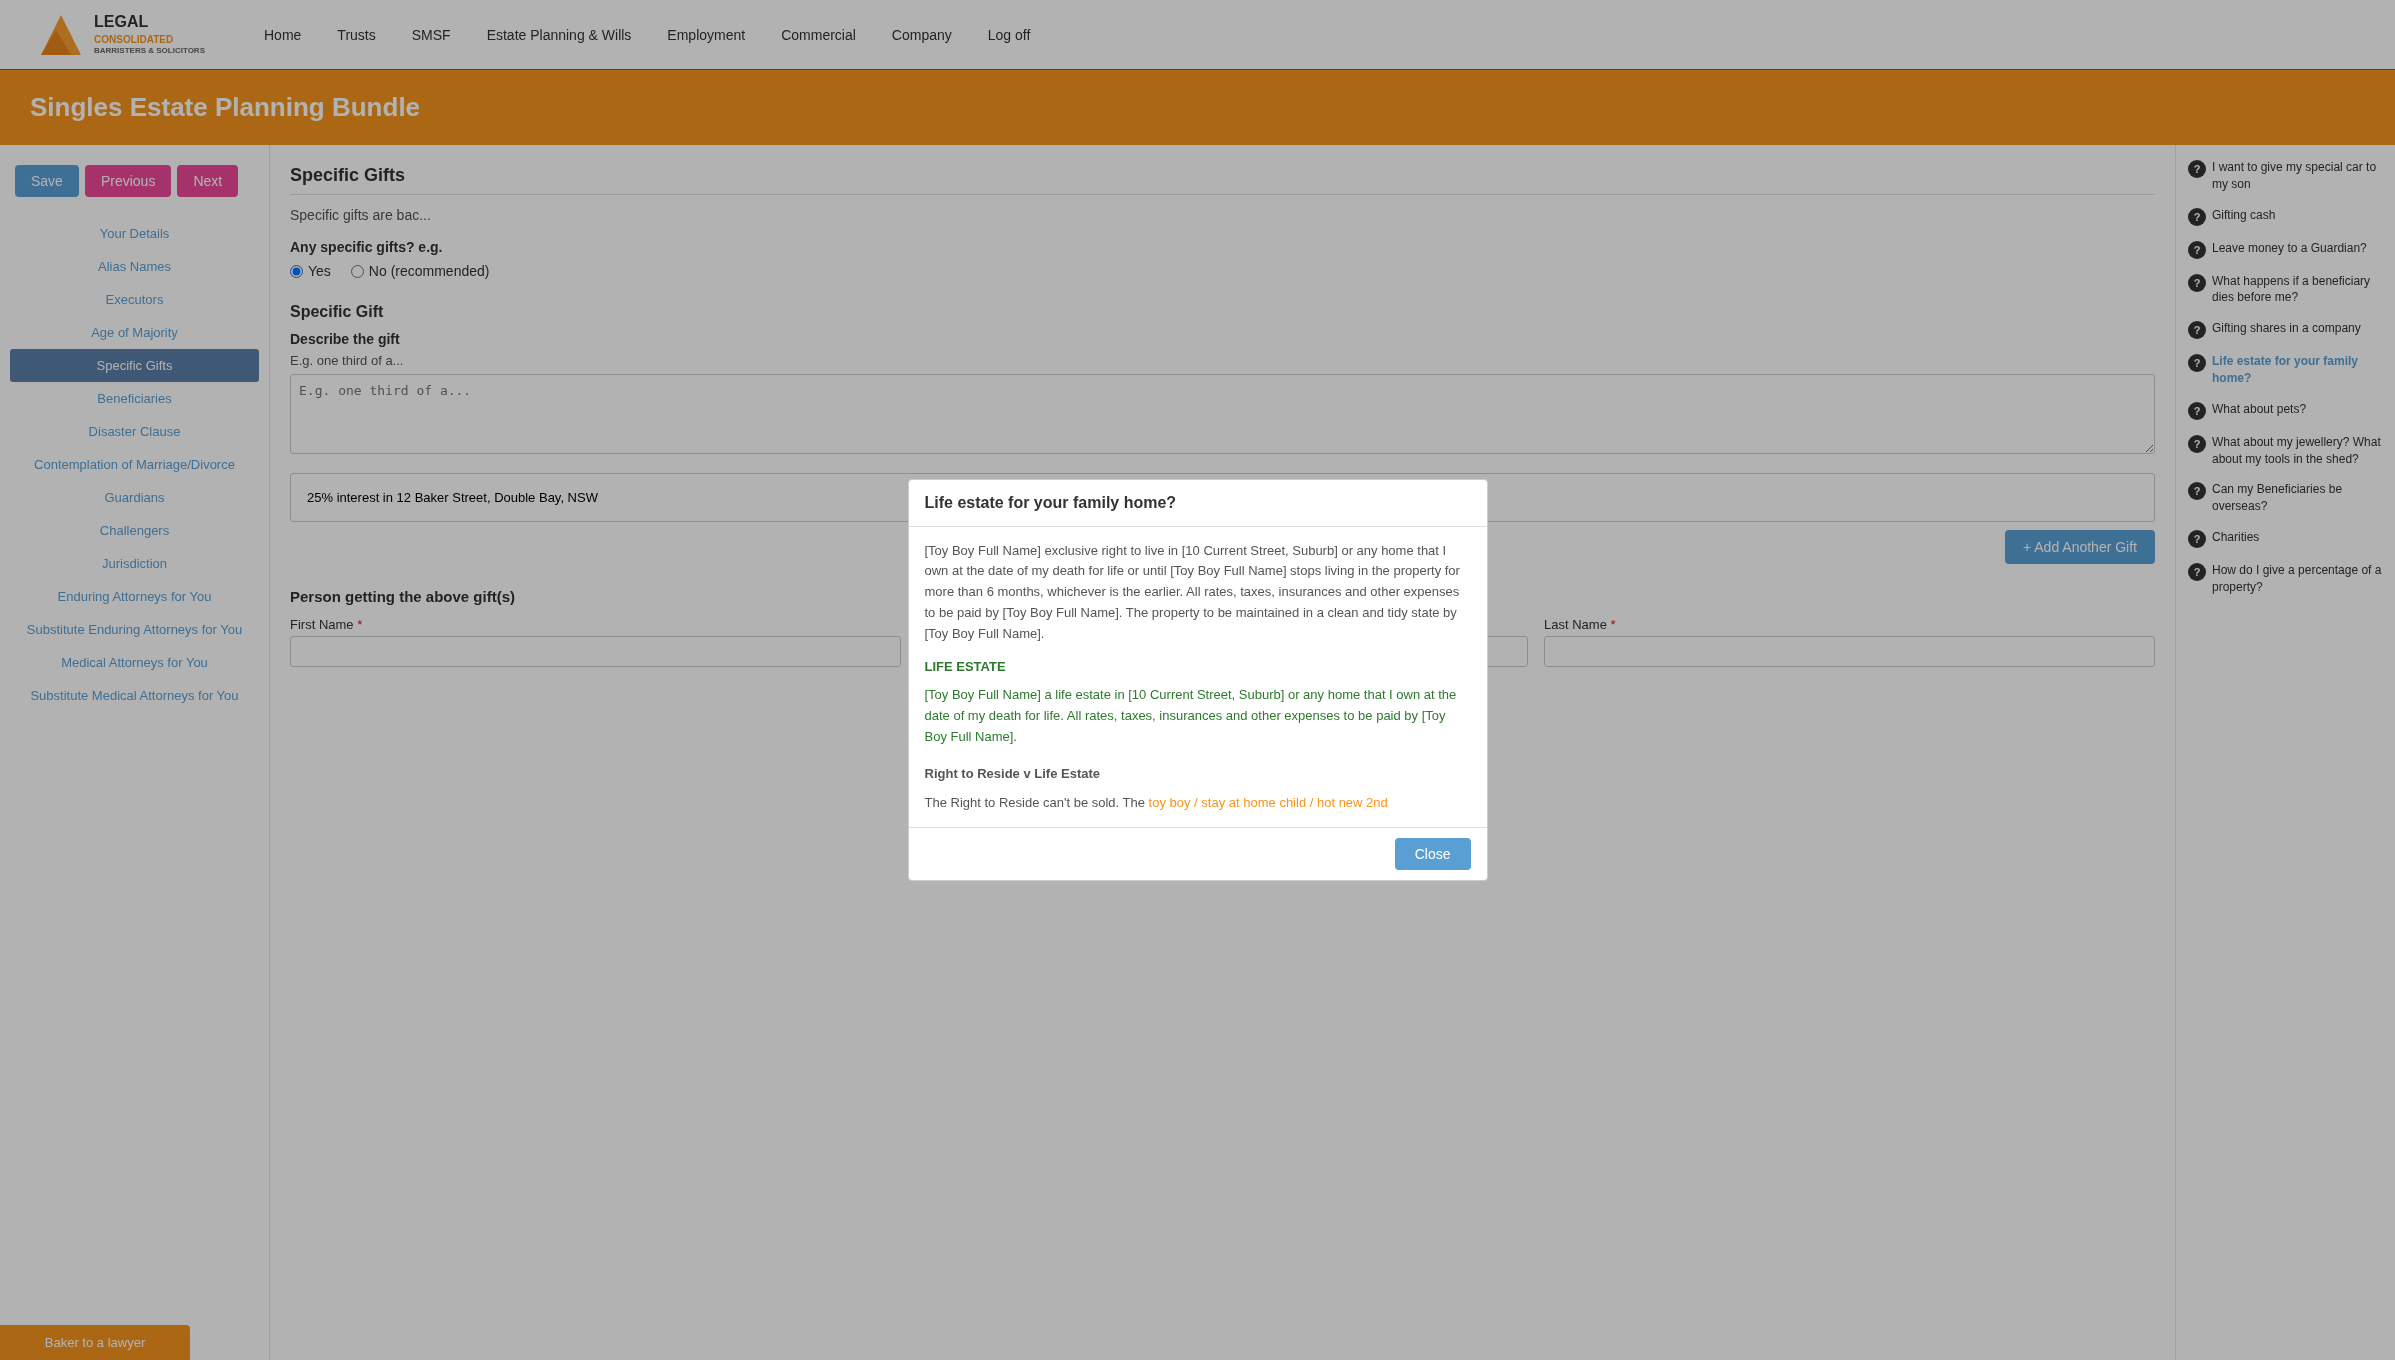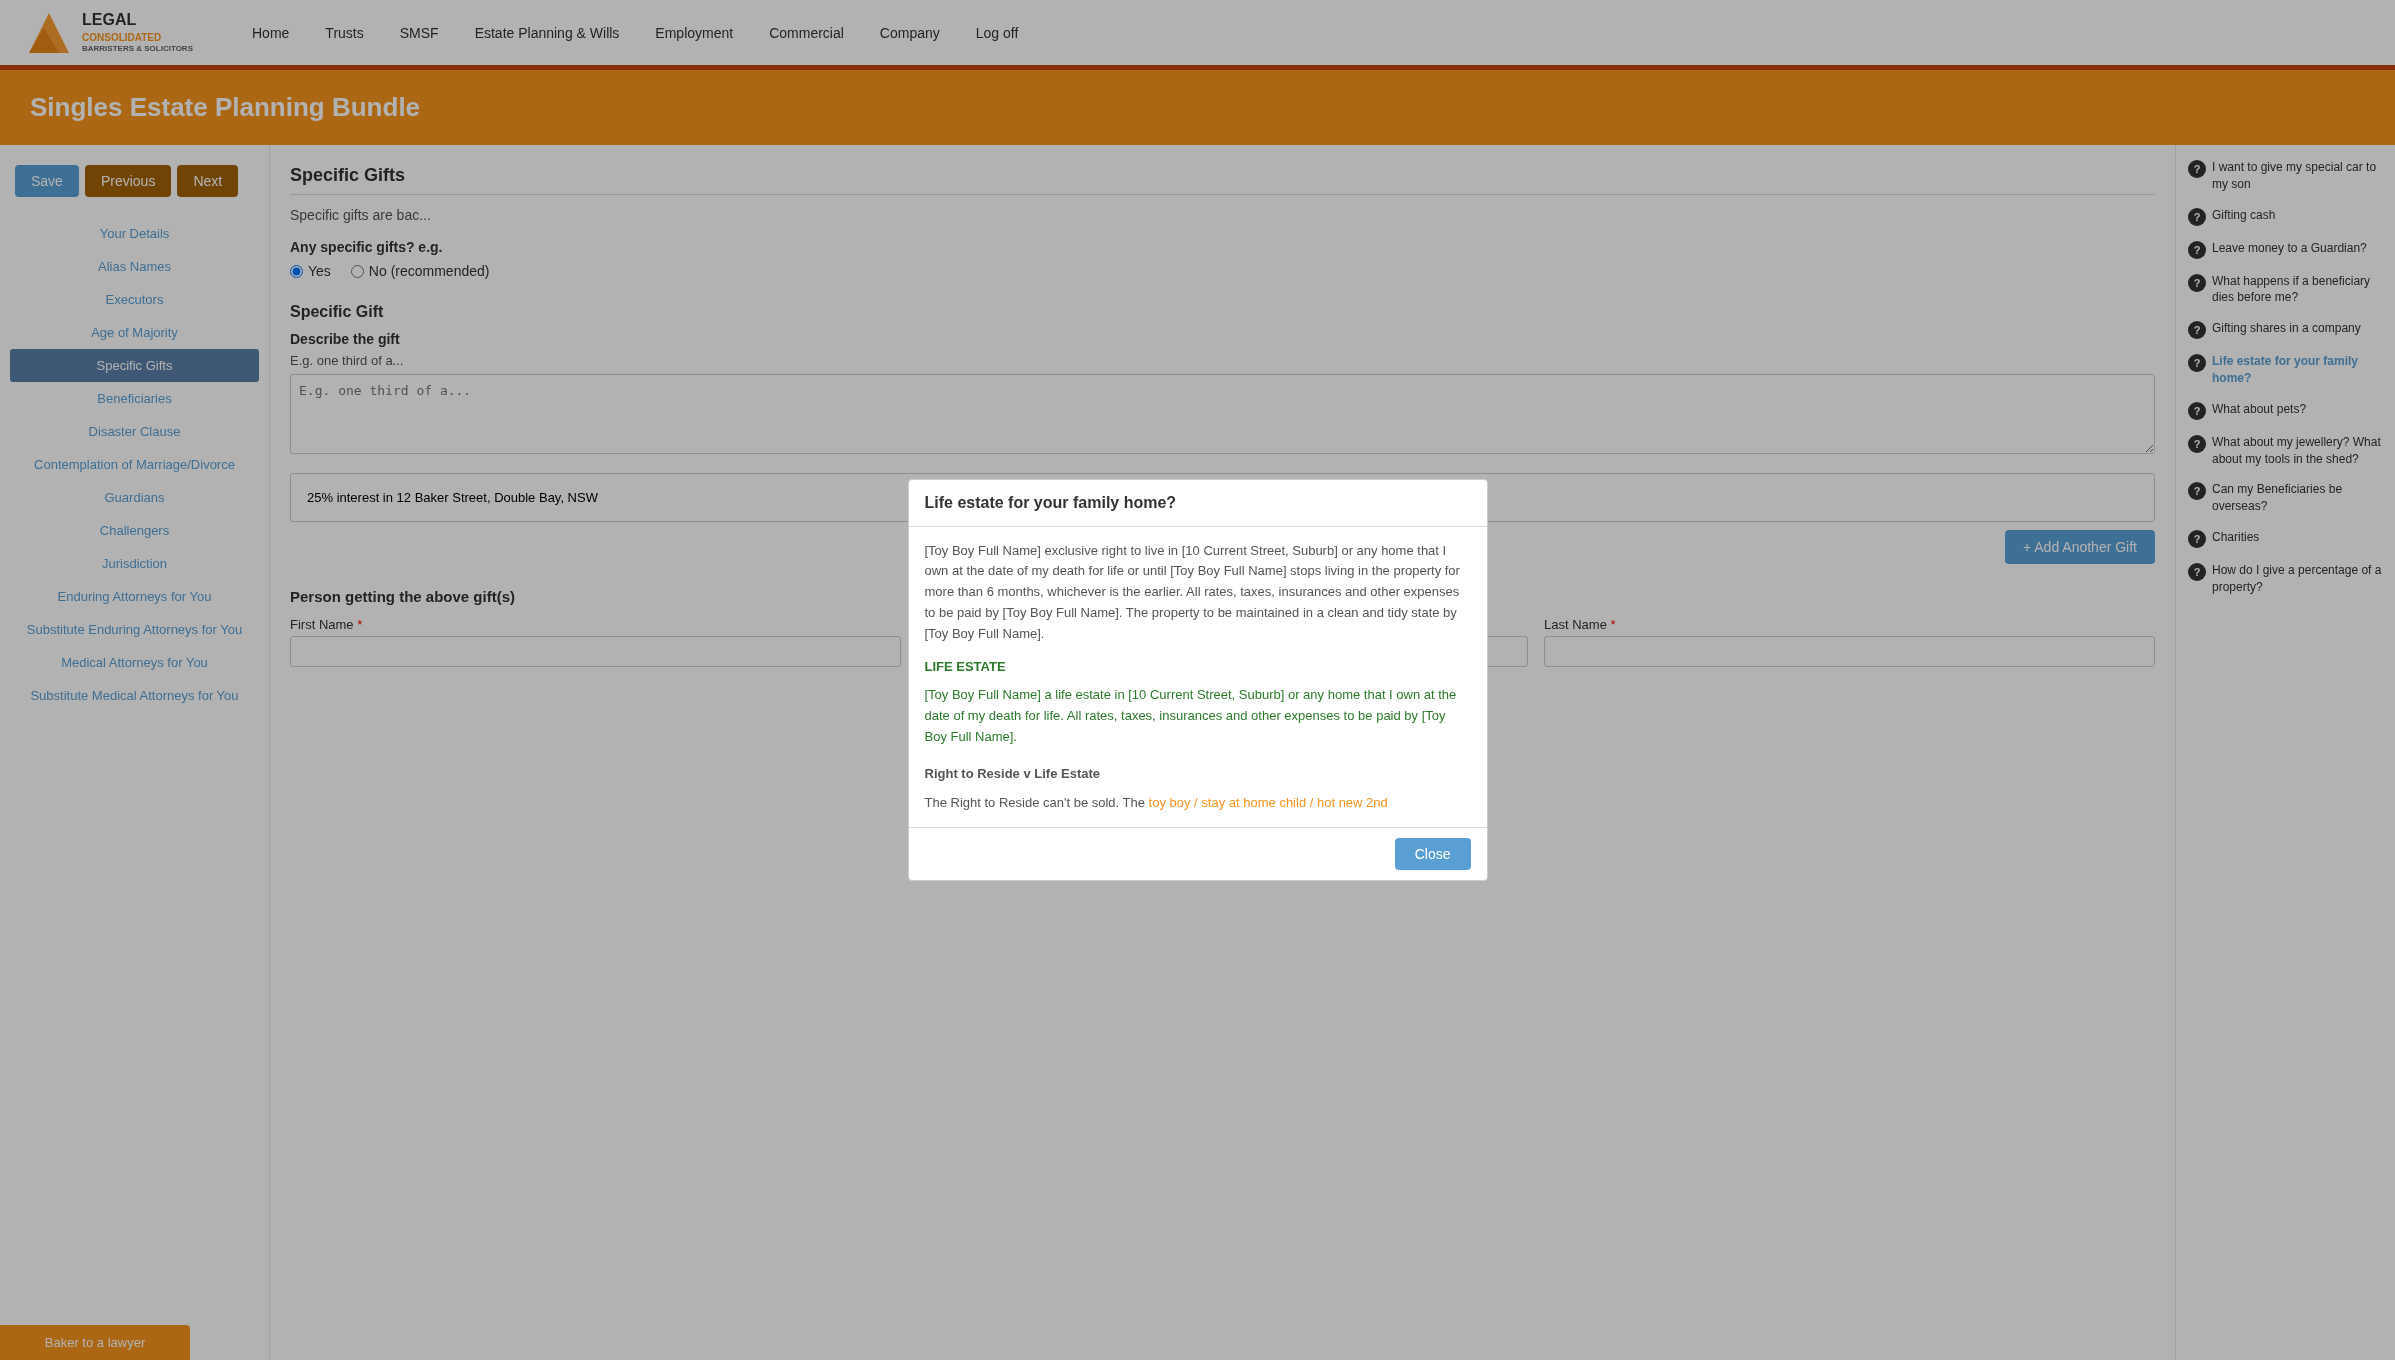--- a/index.html
+++ b/index.html
@@ -1,22 +1,22 @@
 <!DOCTYPE html>
 <html><head>
   <meta charset="utf-8">
   <style>
     * { box-sizing: border-box; margin: 0; padding: 0; }
     body { font-family: Arial, sans-serif; font-size: 14px; color: #333; background: #fff; }
 
     
     .navbar {
       display: flex; align-items: center;
-      border-bottom: 5px solid #c2410c;
-      padding: 0 24px; height: 70px;
+      border-bottom: 1px solid #c2410c;
+      padding: 0 36px; height: 70px;
       background: #fff;
     }
     .logo-area {
       display: flex; align-items: center; gap: 8px;
       margin-right: 30px; min-width: 180px;
     }
     .logo-icon {
       width: 50px; height: 50px;
     }
     .logo-text { font-size: 11px; font-weight: bold; line-height: 1.3; color: #333; }
@@ -51,21 +51,21 @@
       border-right: 1px solid #e5e5e5;
     }
     .sidebar-buttons {
       display: flex; gap: 6px; margin-bottom: 20px; padding: 0 5px;
     }
     .btn-save {
       background: #5a9fd4; color: #fff; border: none;
       padding: 8px 16px; border-radius: 4px; cursor: pointer; font-size: 14px;
     }
     .btn-prev, .btn-next {
-      background: #a16207; color: #fff; border: none;
+      background: #ec4899; color: #fff; border: none;
       padding: 8px 16px; border-radius: 4px; cursor: pointer; font-size: 14px;
     }
     .sidebar-nav { list-style: none; }
     .sidebar-nav li {
       text-align: center; padding: 9px 8px;
       cursor: pointer; font-size: 13px;
     }
     .sidebar-nav li a {
       text-decoration: none; color: #5a9fd4;
     }

